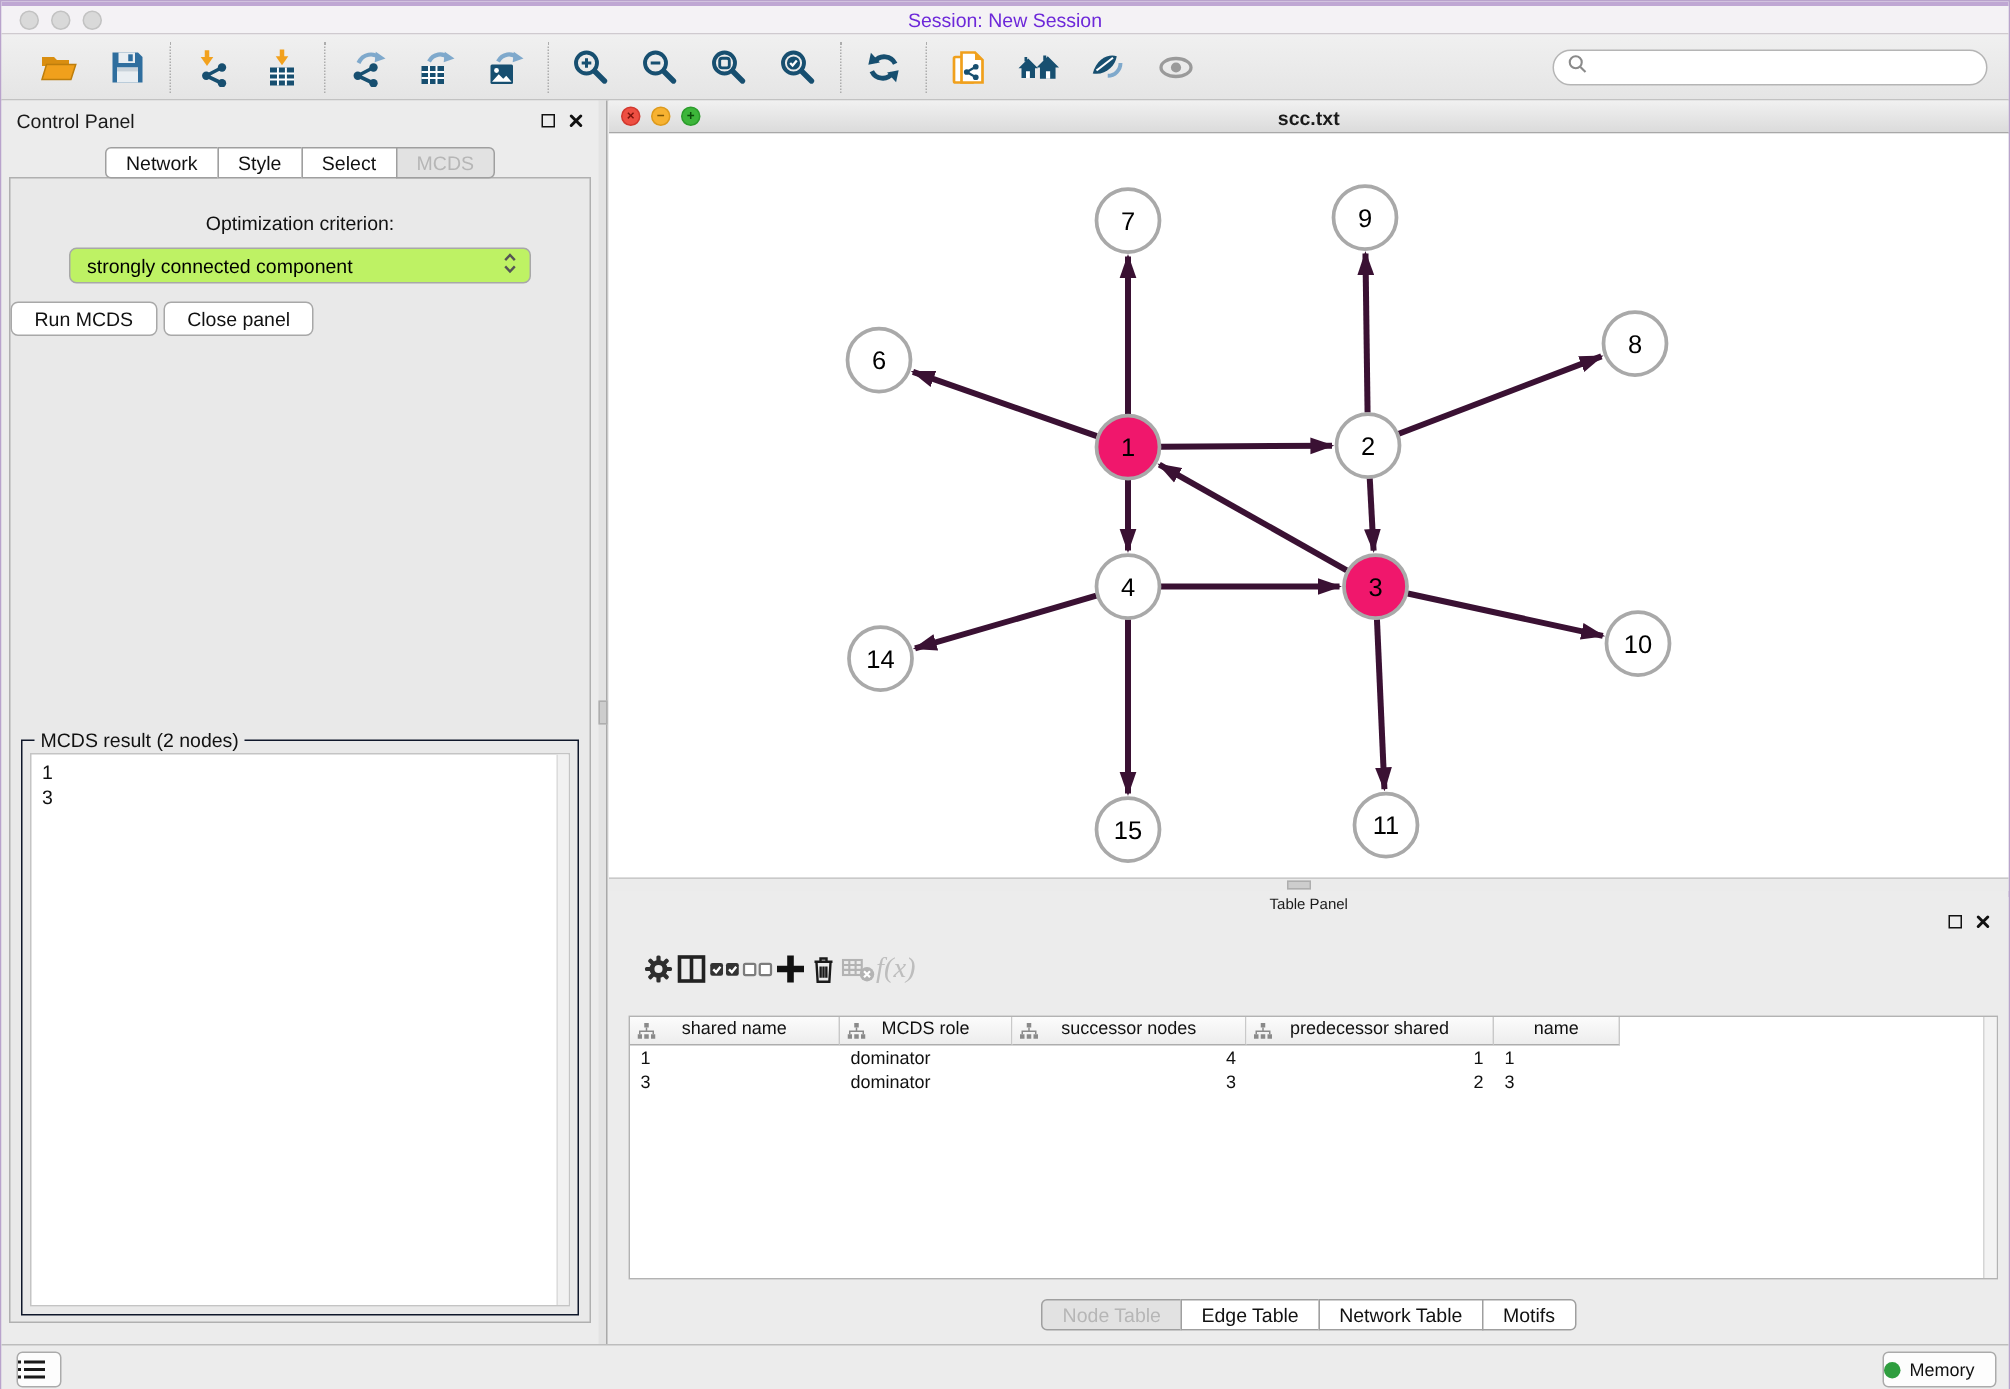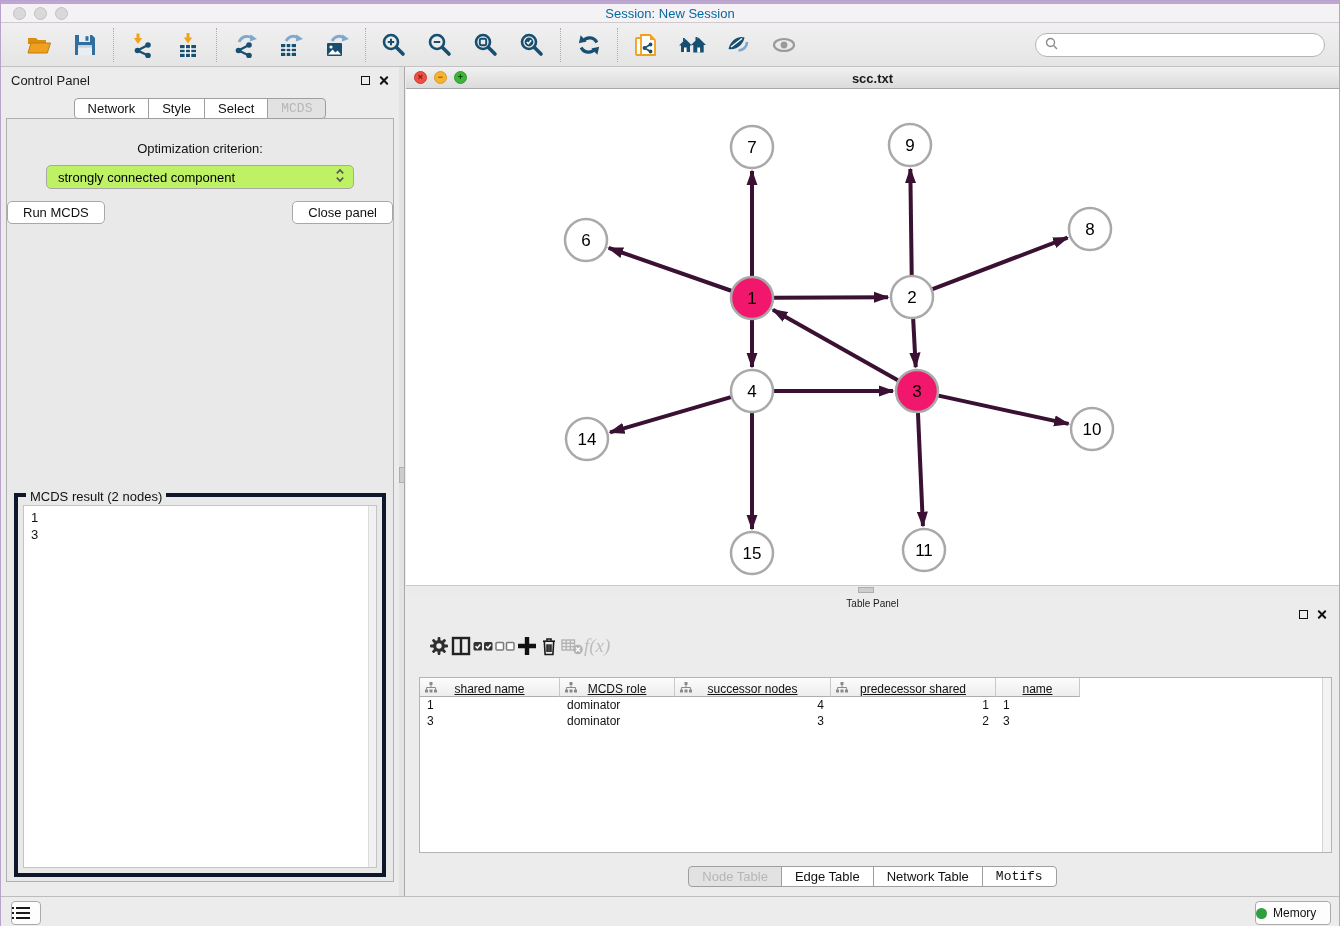--- a/index.html
+++ b/index.html
@@ -5,21 +5,21 @@
   * { margin:0; padding:0; box-sizing:border-box; }
   html,body { width:1340px; height:926px; }
   body { font-family:"Liberation Sans", sans-serif; background:#ececec; position:relative; overflow:hidden; }
   .app { position:absolute; inset:0; border:1px solid #b9a3cc; border-bottom:none; background:#ececec; }
 
   
   .titlebar { position:absolute; top:0; left:0; right:0; height:22px; background:#f4f2f5; border-bottom:1px solid #cfcacf; }
   .titlebar::before { content:''; position:absolute; top:0; left:0; right:0; height:3px; background:#bfa7d3; }
   .tl-row { position:absolute; left:12px; top:6px; display:flex; gap:8px; }
   .tl { width:13px; height:13px; border-radius:50%; background:#d9d9d9; border:1px solid #c2c2c2; }
-  .win-title { position:absolute; left:0; right:0; top:5px; text-align:center; font-size:13px; color:#0369a1; }
+  .win-title { position:absolute; left:0; right:0; top:5px; text-align:center; font-size:13px; color:#6d28d9; }
 
   
   .toolbar { position:absolute; top:22px; left:0; right:0; height:44px; background:linear-gradient(#f0f0f0,#e5e5e5); border-bottom:1px solid #c2c2c2; display:flex; align-items:center; padding:0 10px; }
   .tgroup { display:flex; align-items:center; gap:18px; padding:0 14px; }
   .tsep { width:0; height:34px; border-left:1px dotted #adadad; }
   .ticon { width:28px; height:28px; display:flex; align-items:center; justify-content:center; cursor:pointer; }
   .search { margin-left:auto; margin-right:4px; width:290px; height:24px; background:#fff; border:1px solid #b5b5b5; border-radius:13px; display:flex; align-items:center; padding-left:9px; gap:5px; }
   .search input { border:none; outline:none; flex:1; height:18px; font-size:13px; background:transparent; }
 
   
@@ -28,31 +28,31 @@
   .hdr-icons { margin-left:auto; display:flex; align-items:center; gap:8px; }
   .float-box { width:9px; height:9px; border:1.5px solid #111; display:inline-block; }
   .close-x { width:11px; height:11px; position:relative; display:inline-block; }
   .close-x::before, .close-x::after { content:''; position:absolute; left:5px; top:0; width:2px; height:11px; background:#111; border-radius:1px; }
   .close-x::before { transform:rotate(45deg); } .close-x::after { transform:rotate(-45deg); }
 
   .tabs-row { display:flex; justify-content:center; position:relative; z-index:2; }
   .cp-tabs { position:absolute; top:31px; left:0; right:0; }
   .tab { height:21px; line-height:20px; padding:0 13px; background:#fff; border:1px solid #9f9f9f; margin-left:-1px; font-size:13px; color:#111; cursor:pointer; }
   .tab:first-child { border-radius:4px 0 0 4px; margin-left:0; }
-  .tab:last-child { border-radius:0 4px 4px 0;font-family:Liberation Mono, monospace; }
+  .tab:last-child { border-radius:0 4px 4px 0; }
   .tab.sel { background:#e2e2e2; color:#b6b6b6; }
 
   .cp-body { position:absolute; top:51px; left:5px; right:5px; bottom:15px; background:#e9e9e9; border:1px solid #b0b0b0; }
   .opt-label { text-align:center; margin-top:22px; font-size:13px; color:#111; }
   .selectbox { margin:9px auto 0; width:308px; height:24px; background:#bef264; border:1px solid #a8a8a8; border-radius:5px; display:flex; align-items:center; padding:0 8px 0 11px; font-size:13px; cursor:pointer; }
   .selectbox .stepper { margin-left:auto; }
-  .btn-row { display:flex; justify-content:space-between; gap:17px; margin-top:12px; }
+  .btn-row { display:flex; justify-content:flex-start; gap:4px; margin-top:12px; }
   .pbtn { height:23px; padding:0 15px; background:#fff; border:1px solid #a8a8a8; border-radius:5px; font-size:13px; font-family:"Liberation Sans",sans-serif; color:#111; cursor:pointer; }
 
-  .result-box { position:absolute; left:7px; right:7px; top:374px; bottom:4px; border:4px solid #0f172a; }
+  .result-box { position:absolute; left:7px; right:7px; top:374px; bottom:4px; border:1px solid #0f172a; }
   .result-legend { position:absolute; top:-8px; left:8px; background:#e9e9e9; padding:0 4px; font-size:13px; color:#111; }
   .result-inner { position:absolute; inset:5px 5px 5px 5px; top:8px; background:#fff; border:1px solid #c4c4c4; }
   .result-lines { padding:3px 7px; font-size:13px; line-height:17px; color:#111; }
   .vscroll { position:absolute; top:0; bottom:0; right:0; width:8px; background:#f1f1f1; border-left:1px solid #dcdcdc; }
 
   
   .divider-v { position:absolute; left:398px; top:66px; width:6px; height:830px; background:#e3e3e3; border-right:1px solid #a9a9a9; }
   .divider-v .grip { position:absolute; top:400px; left:0; width:6px; height:16px; background:#cdcdcd; border:1px solid #aeaeae; }
 
   
@@ -71,21 +71,21 @@
 
   
   .table-panel { position:absolute; left:405px; top:597px; right:0; bottom:30px; background:#ececec; }
   .tp-header { height:24px; display:flex; align-items:center; padding:0 12px; font-size:10px; color:#1a1a1a;flex-direction:column; }
   .tp-toolbar { height:48px; display:flex; align-items:center; padding:0 22px; }
   .tp-icon { display:flex; align-items:center; justify-content:center; cursor:pointer; }
   .fx { font-family:"Liberation Serif",serif; font-style:italic; color:#bdbdbd; font-size:19px; }
 
   .tp-table { position:absolute; left:13px; right:7px; top:79px; bottom:43px; background:#fff; border:1px solid #b3b3b3; }
   .tbl-head { display:flex; height:19px; }
-  .th { position:relative; background:linear-gradient(#fcfcfc,#ededed); border-right:1px solid #c9c9c9; border-bottom:1px solid #adadad; font-size:12px; color:#111; display:flex; align-items:flex-end; justify-content:center;text-decoration:underline; }
+  .th { position:relative; background:linear-gradient(#fcfcfc,#ededed); border-right:1px solid #c9c9c9; border-bottom:1px solid #adadad; font-size:12px; color:#111; display:flex; align-items:flex-start; justify-content:center; }
   .th .colicon { position:absolute; left:5px; top:4px; }
   .tr { display:flex; height:16px; cursor:default; }
   .td { font-size:12px; color:#111; padding:0 7px; line-height:16px; overflow:hidden; white-space:nowrap; }
   .tbl-vscroll { position:absolute; top:0; bottom:0; right:0; width:9px; background:#f3f3f3; border-left:1px solid #d5d5d5; }
   .tp-tabs { position:absolute; bottom:9px; left:0; right:0; display:flex; justify-content:center; }
 
   
   .statusbar { position:absolute; bottom:0; left:0; right:0; height:30px; background:#ececec; border-top:1px solid #bdbdbd; }
   .sb-btn { position:absolute; top:4px; height:24px; background:#fdfdfd; border:1px solid #ababab; border-radius:4px; display:flex; align-items:center; cursor:pointer; }
   .sb-list { left:10px; width:30px; }

